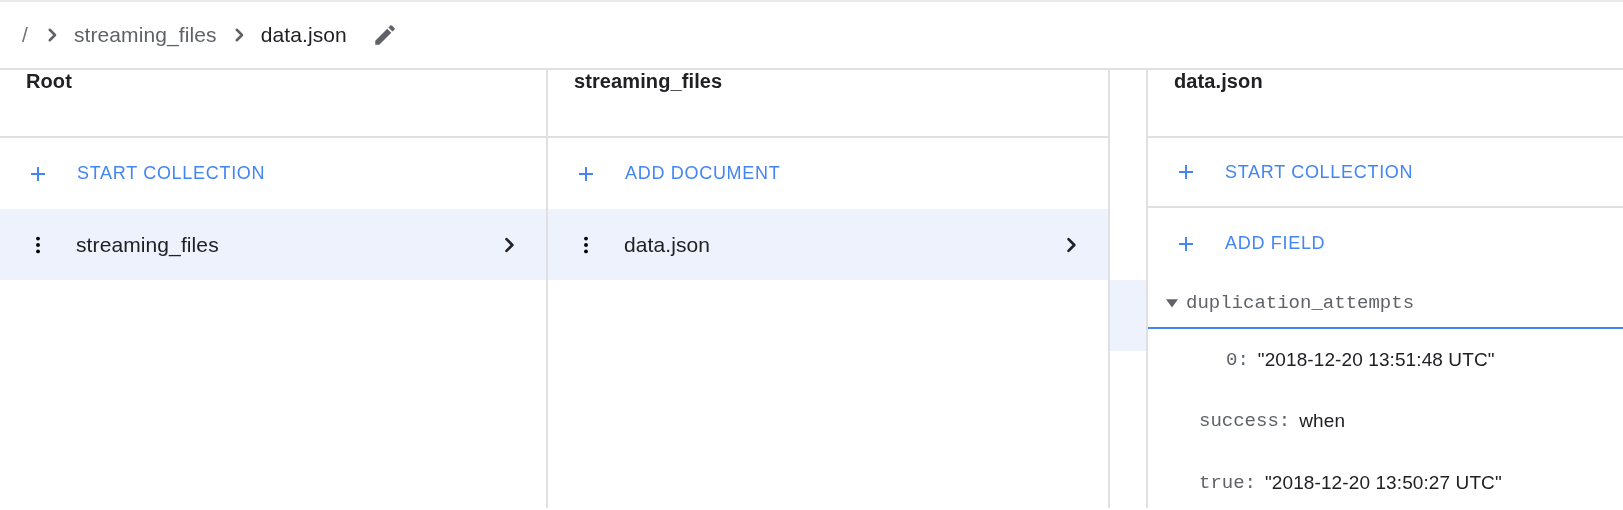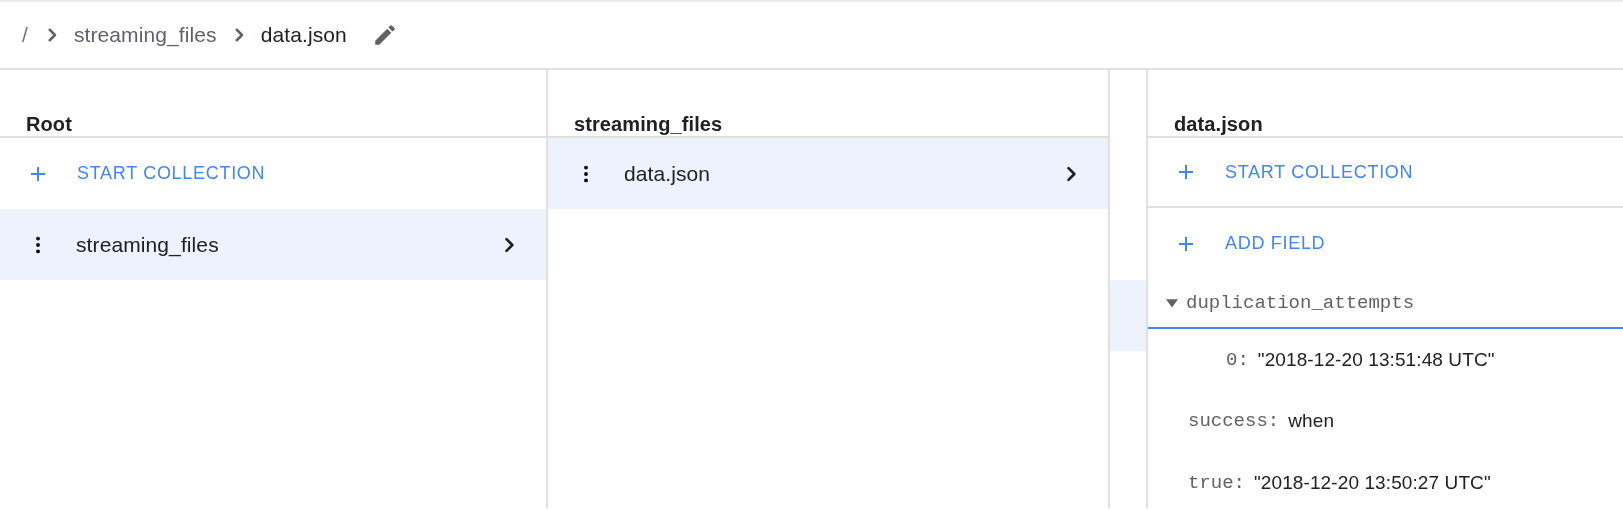--- a/index.html
+++ b/index.html
@@ -61,21 +61,21 @@
     height: 100%;
     background: #fff;
   }
   .panel.col1 { width: 546px; }
   .panel.col2 { width: 562px; border-left: 2px solid #e0e0e0; }
   .panel.col3 { width: 515px; border-left: 2px solid #e0e0e0; display: flex; }
 
   .panel-head {
     height: 68px;
     display: flex;
-    align-items: flex-end;
+    align-items: flex-start;
     padding-left: 26px;
     border-bottom: 2px solid #e0e0e0;
   }
   .panel-head .title {
     font-size: 20px;
     font-weight: bold;
     color: #202124;
     letter-spacing: .1px;
   }
 
@@ -175,21 +175,21 @@
     font-size: 19px;
     color: #5f6368;
   }
   .field-val {
     font-size: 19px;
     color: #202124;
     padding-left: 9px;
     letter-spacing: .1px;
   }
   .indent-0 { padding-left: 10px; }
-  .indent-1 { padding-left: 40px; }
+  .indent-1 { padding-left: 51px; }
   .indent-2 { padding-left: 78px; }
   .pad-top-6 { margin-top: 6px; }
   .pad-top-10 { margin-top: 12px; }
 </style>
 </head>
 <body>
 
 <div class="breadcrumb-bar">
   <span class="crumb root">/</span>
   <span class="crumb-sep">
@@ -240,20 +240,29 @@
             <polyline points="9 5 16 12 9 19"></polyline>
           </svg>
       </span>
     </div>
   </div>
 
   <div class="panel col2">
     <div class="panel-head">
       <span class="title">streaming_files</span>
     </div>
+    <div class="action-row">
+      <span class="plus-icon">
+        <svg width="24" height="24" viewBox="0 0 24 24" fill="currentColor">
+            <path d="M11 5h2v14h-2z"></path>
+            <path d="M5 11h14v2H5z"></path>
+          </svg>
+      </span>
+      <span class="action-label">ADD DOCUMENT</span>
+    </div>
     <div class="list-row selected">
       <span class="kebab">
         <svg width="22" height="22" viewBox="0 0 24 24" fill="currentColor">
             <circle cx="12" cy="5" r="2.1"></circle>
             <circle cx="12" cy="12" r="2.1"></circle>
             <circle cx="12" cy="19" r="2.1"></circle>
           </svg>
       </span>
       <span class="row-label">data.json</span>
       <span class="chevron-right">

